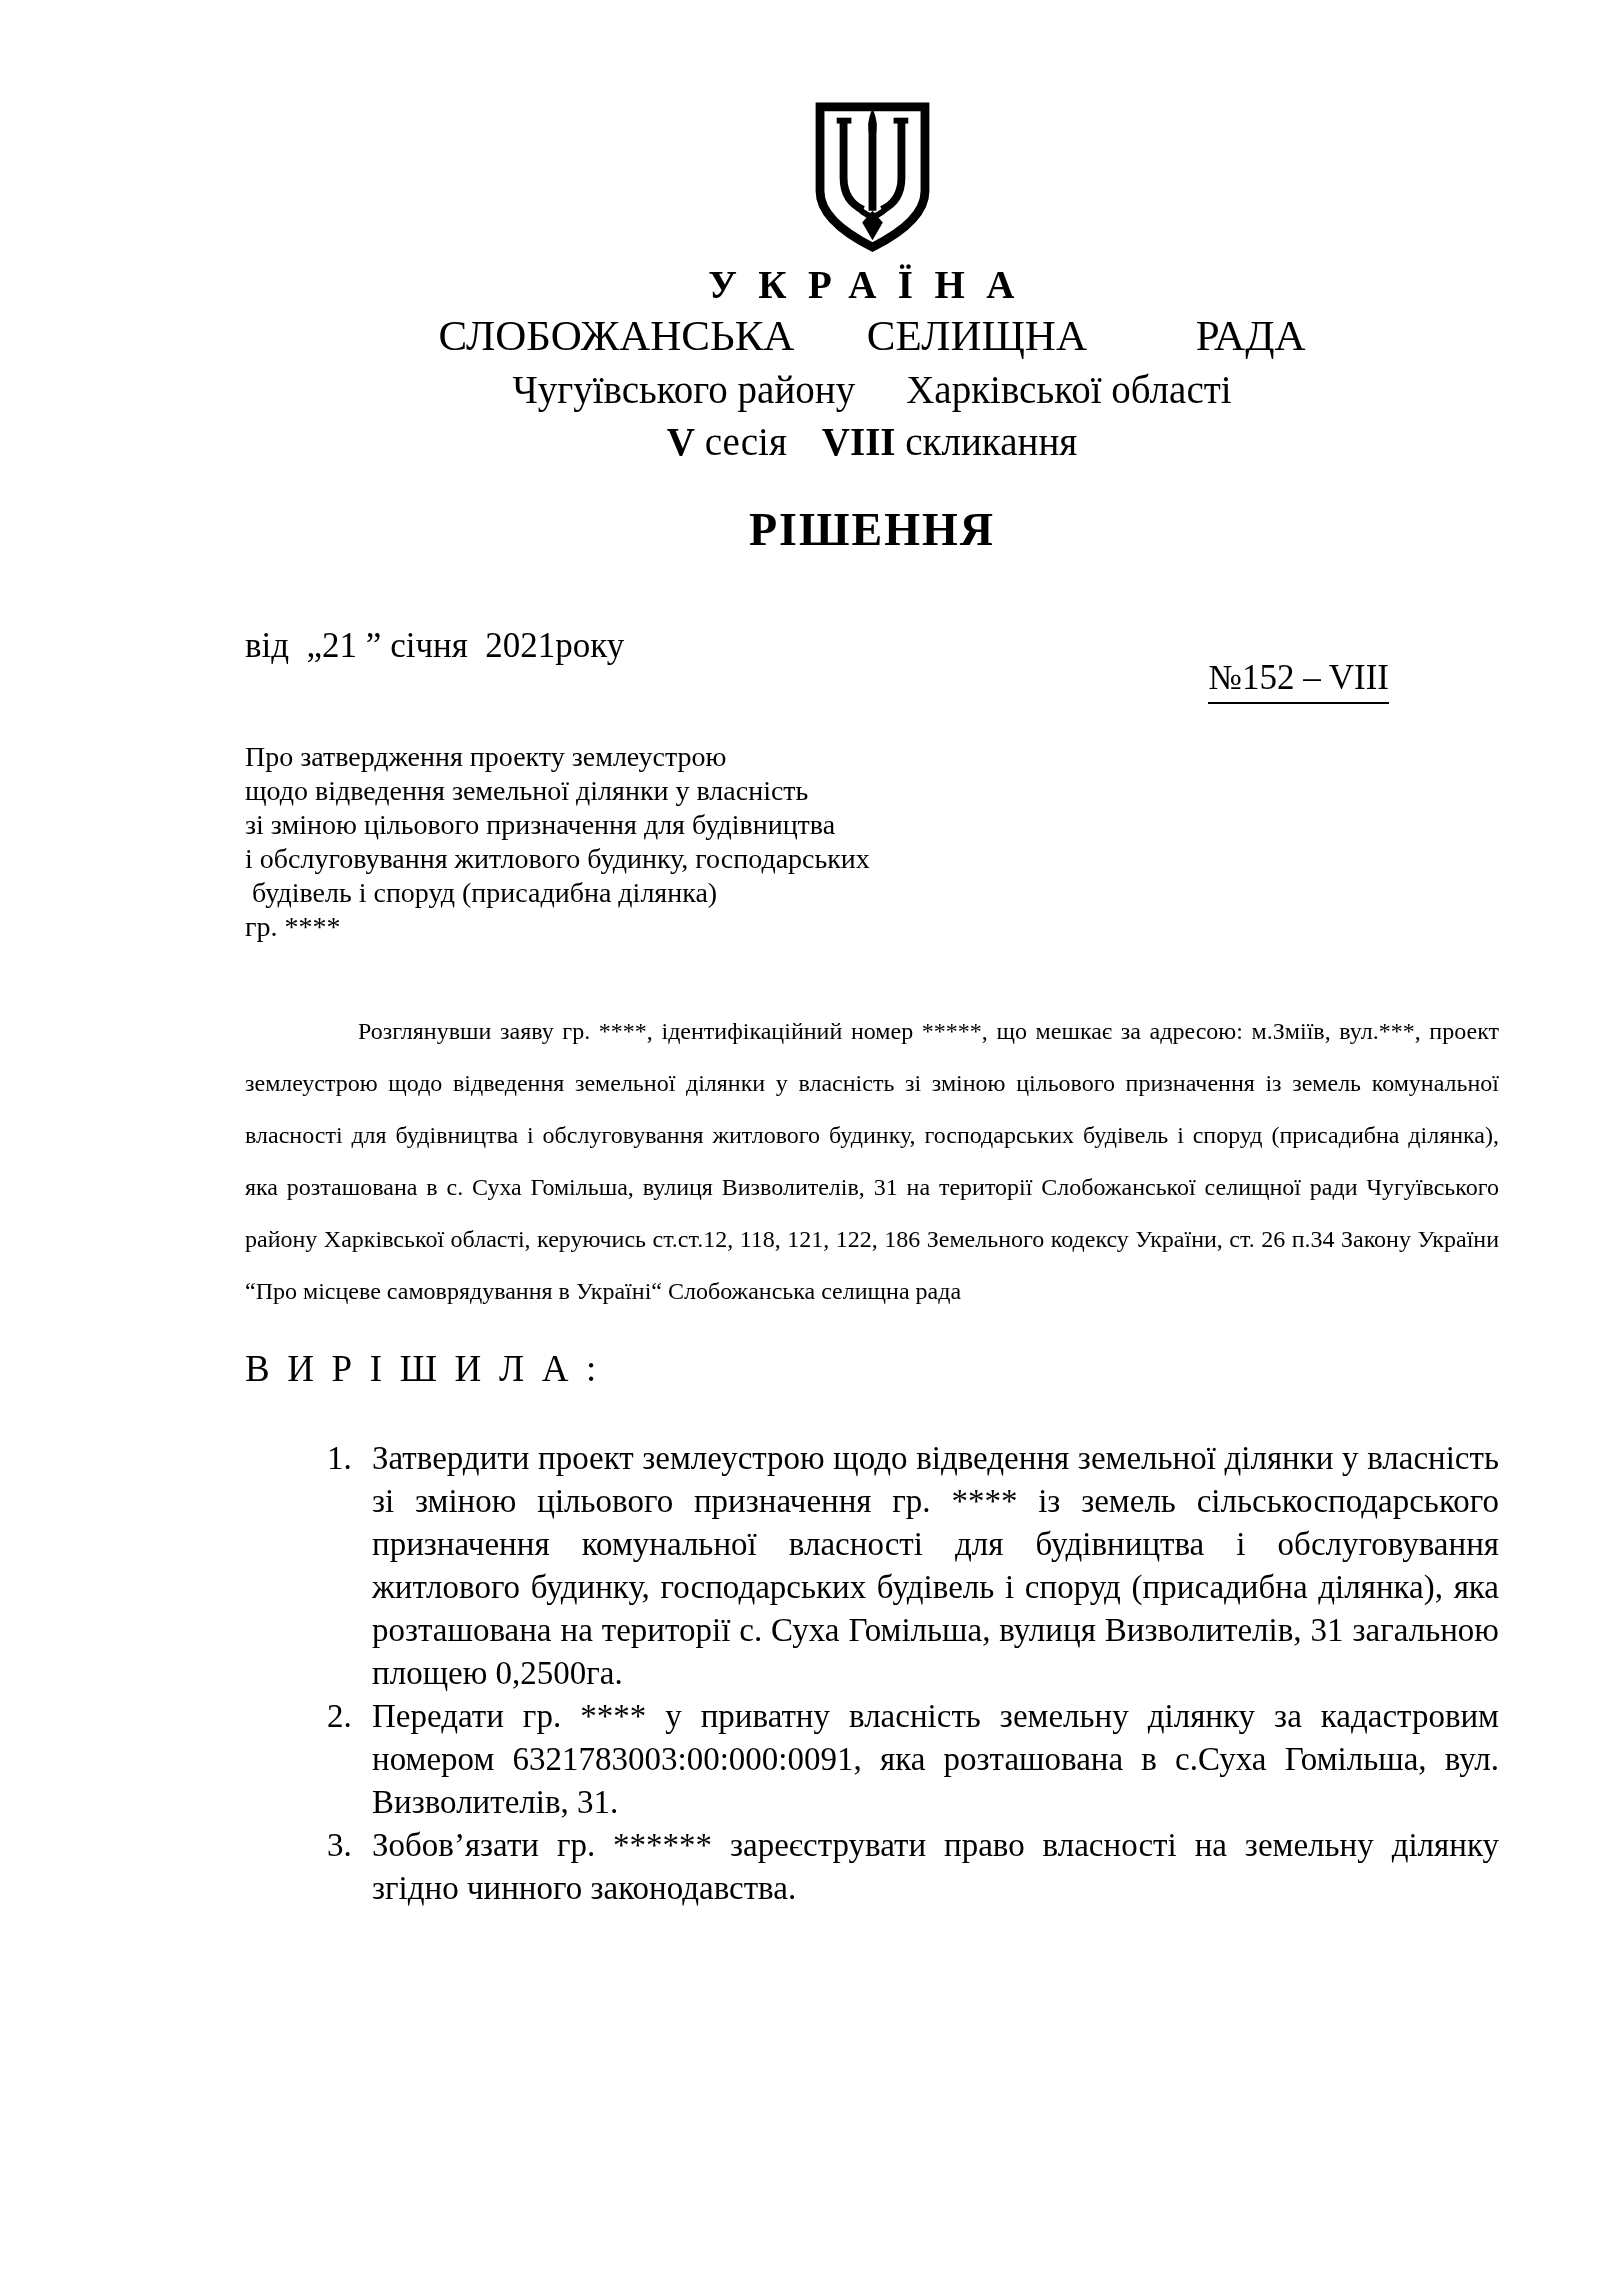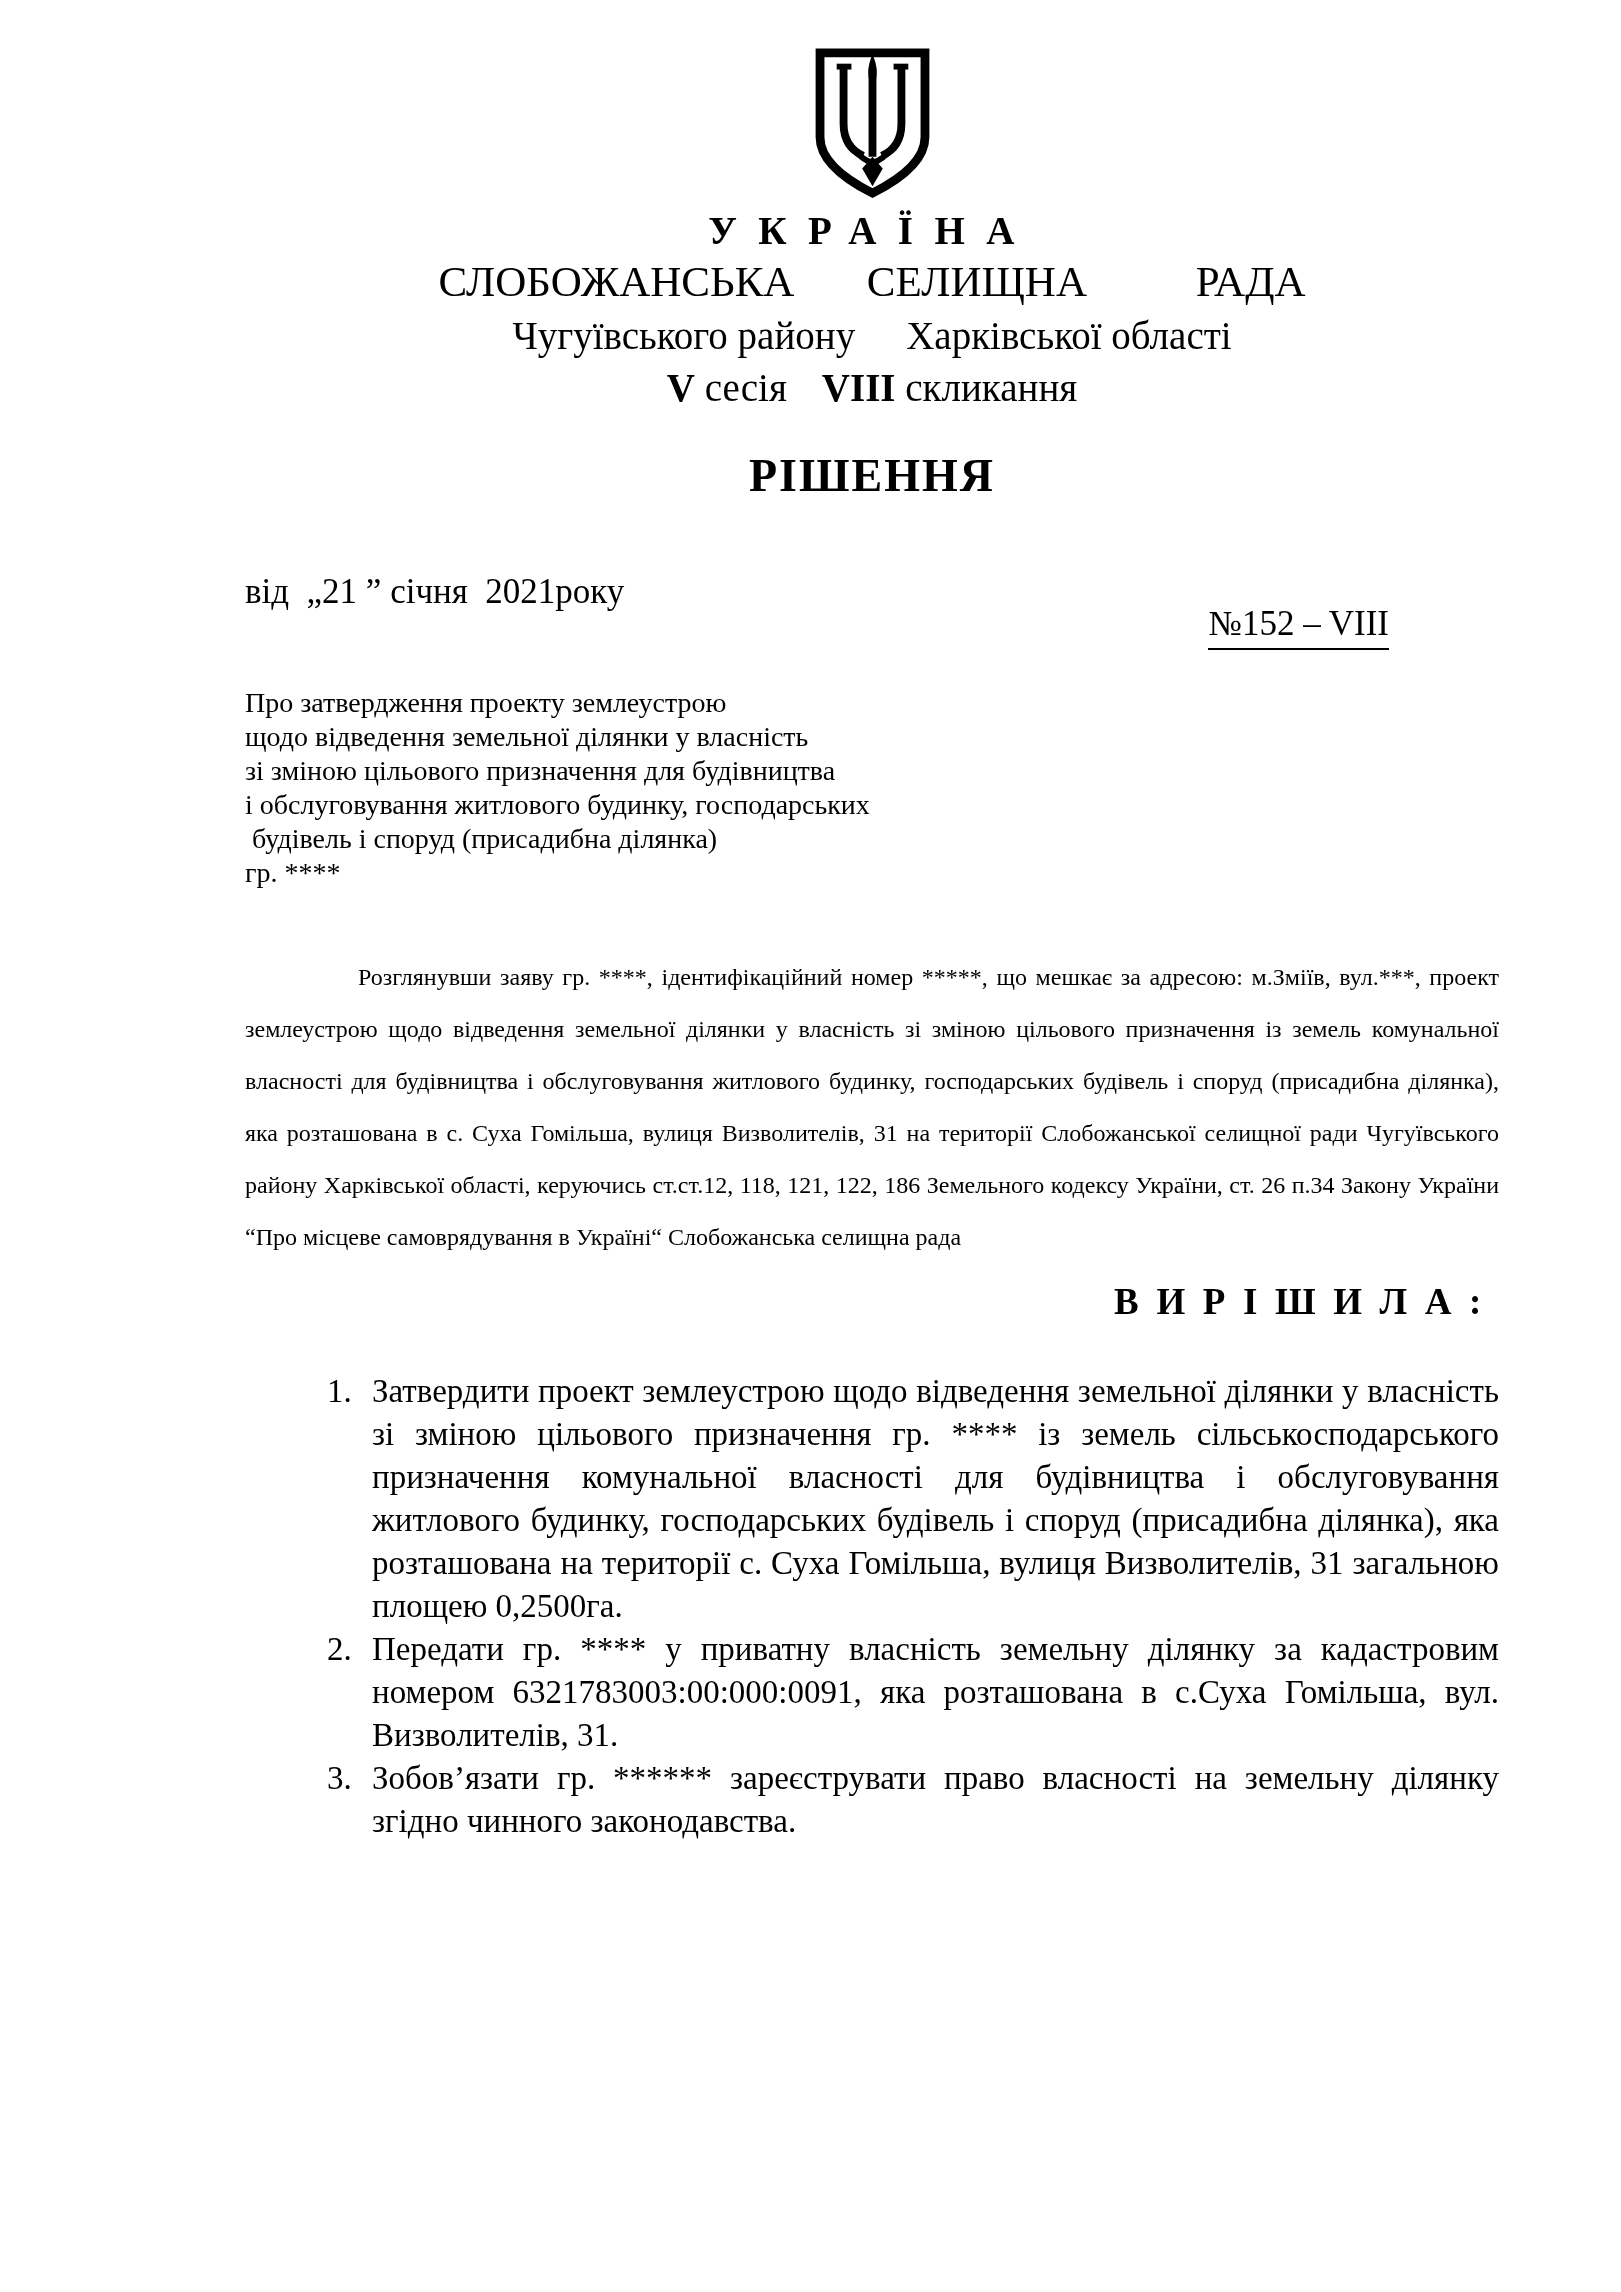--- a/index.html
+++ b/index.html
@@ -5,21 +5,21 @@
   html,body{margin:0;padding:0;background:#ffffff;}
   .page{
     position:relative;
     width:1621px;height:2293px;
     background:#ffffff;color:#000;
     font-family:"Liberation Serif","DejaVu Serif",serif;
     overflow:hidden;
   }
   .content{
     margin:0 122px 0 245px; 
-    padding-top:47px;
+    padding-top:101px;
   }
   .centered{text-align:center;}
   .emblem-wrap{width:123px;height:152px;margin:0 auto;display:block;}
   .emblem-wrap svg{display:block;width:123px;height:152px;}
   .country{
     margin-top:7.8px;font-size:39px;font-weight:bold;
     letter-spacing:0.55em;line-height:47px;
   }
   .council{
     font-size:43px;line-height:55px;word-spacing:25.5px;white-space:pre;
@@ -43,22 +43,22 @@
     white-space:pre;
     margin-top:32px;
   }
   .subject{margin-top:36px;font-size:28px;line-height:34px;}
   .subject div{white-space:pre;}
   .body-par{
     margin-top:61px;font-size:24px;line-height:52px;
     text-align:justify;text-indent:113px;
   }
   .resolved{
-    margin-top:13px;font-size:37px;font-weight:bold;
-    letter-spacing:17.6px;line-height:51px;text-align:right;
+    margin-top:26px;font-size:37px;font-weight:normal;
+    letter-spacing:17.6px;line-height:51px;text-align:left;
   }
   .decisions{margin:43px 0 0 127px;font-size:33px;line-height:43px;}
   .decision-item{position:relative;text-align:justify;}
   .decision-item .num{position:absolute;left:-45px;top:0;}
 </style>
 </head>
 <body>
 
 <div class="page">
   <div class="content">

